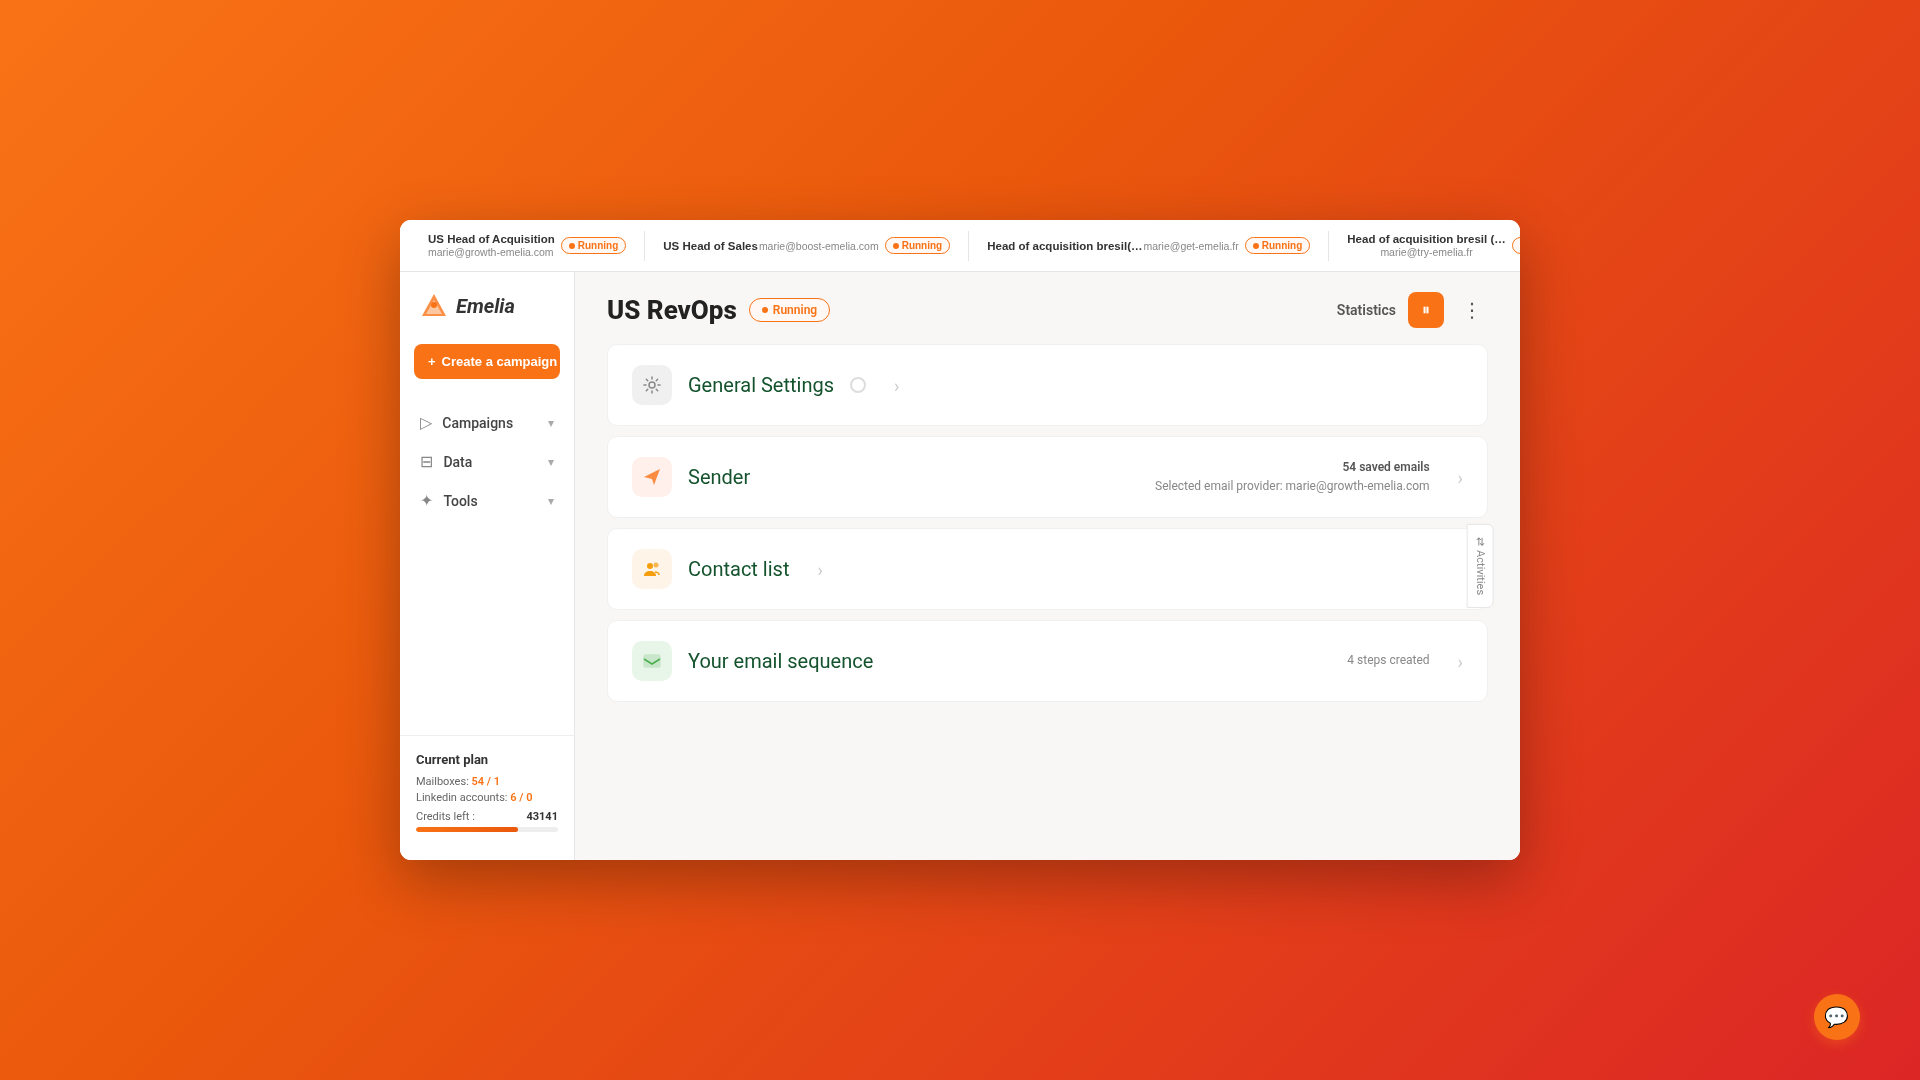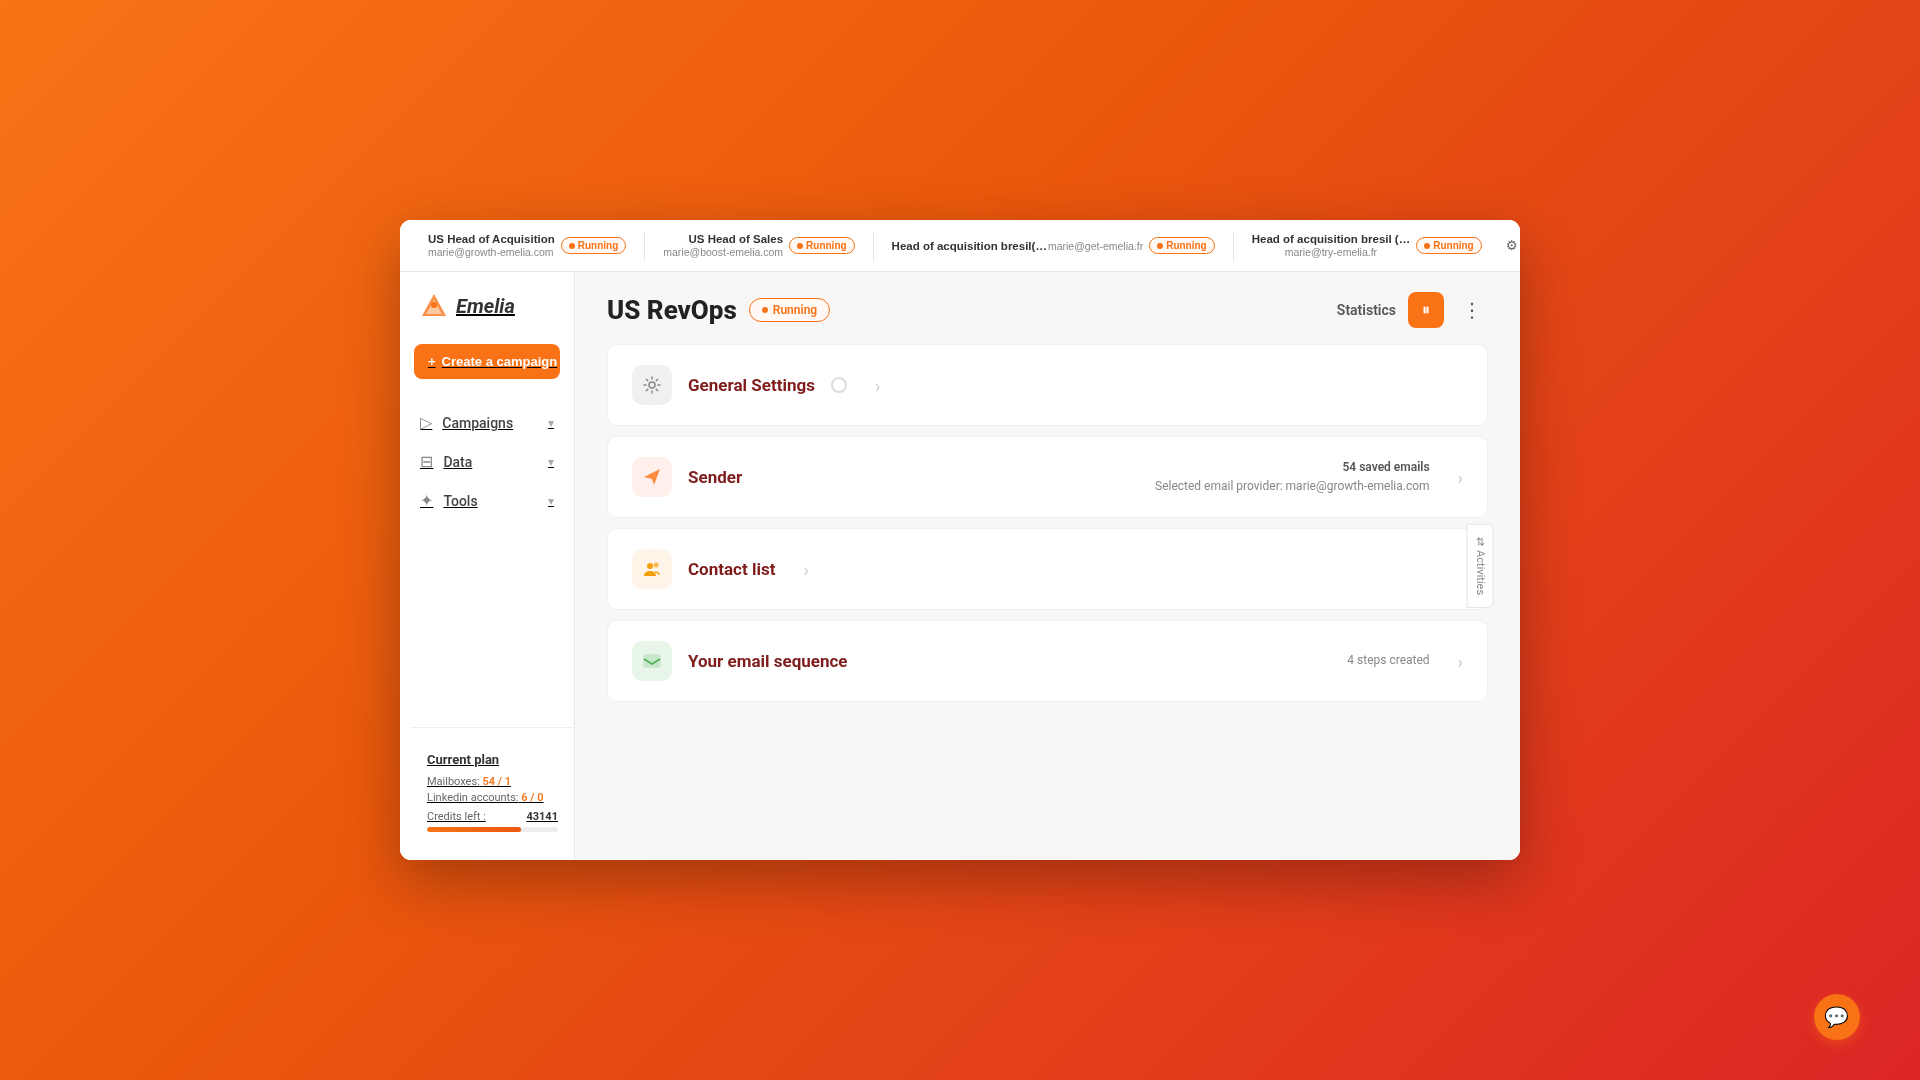--- a/index.html
+++ b/index.html
@@ -98,21 +98,20 @@
     }
     
     .sidebar {
       width: 175px;
       background: #fff;
       border-right: 1px solid #e8e8e8;
       display: flex;
       flex-direction: column;
       padding: 20px 0;
       flex-shrink: 0;
-      text-decoration: underline;
     }
     .logo {
       padding: 0 20px 24px;
       display: flex;
       align-items: center;
       gap: 8px;
     }
     .logo-icon {
       width: 28px; height: 28px;
       display: flex; align-items: center; justify-content: center;
@@ -145,23 +144,22 @@
       padding: 10px 20px;
       cursor: pointer;
       font-size: 14px;
       color: #444;
       font-weight: 500;
     }
     .nav-item .nav-icon { color: #888; font-size: 16px; }
     .nav-item .chevron { margin-left: auto; color: #aaa; font-size: 12px; }
     .sidebar-bottom {
       margin-top: auto;
-      padding: 24px 16px 8px;
+      padding: 16px 16px 8px;
       border-top: 1px solid #eee;
-      margin-left: 11px;
     }
     .plan-title { font-size: 13px; font-weight: 700; color: #333; margin-bottom: 8px; }
     .plan-row { font-size: 11px; color: #666; margin-bottom: 3px; }
     .plan-highlight { color: #f97316; font-weight: 600; }
     .credits-row {
       display: flex;
       justify-content: space-between;
       font-size: 11px;
       color: #666;
       margin: 6px 0 4px;
@@ -263,23 +261,23 @@
       border-radius: 10px;
       display: flex; align-items: center; justify-content: center;
       flex-shrink: 0;
       font-size: 20px;
     }
     .card-icon-settings { background: #f0f0f0; color: #888; }
     .card-icon-sender { background: #fff0ec; color: #f97316; }
     .card-icon-contacts { background: #fff4e8; color: #f59e0b; }
     .card-icon-sequence { background: #e8f5e9; color: #4caf50; }
     .card-title {
-      font-size: 17px;
-      font-weight: 700;
-      color: #7f1d1d;
+      font-size: 20px;
+      font-weight: 400;
+      color: #14532d;
     }
     .card-meta {
       margin-left: auto;
       text-align: right;
       font-size: 12px;
       color: #888;
       line-height: 1.6;
     }
     .card-meta strong { color: #333; }
     .card-chevron {
@@ -340,21 +338,21 @@
       <span class="tab-title">US Head of Acquisition</span>
       <span class="tab-email">marie@growth-emelia.com</span>
     </div>
     <div class="running-badge">
       <div class="running-dot"></div>
       <span>Running</span>
     </div>
   </button>
         <div class="tab-divider"></div>
         <button class="campaign-tab">
-    <div style="display:flex;flex-direction:column;align-items:flex-end;gap:1px;">
+    <div style="display:flex;align-items:center;gap:1px;">
       <span class="tab-title">US Head of Sales</span>
       <span class="tab-email">marie@boost-emelia.com</span>
     </div>
     <div class="running-badge">
       <div class="running-dot"></div>
       <span>Running</span>
     </div>
   </button>
         <div class="tab-divider"></div>
         <button class="campaign-tab">

